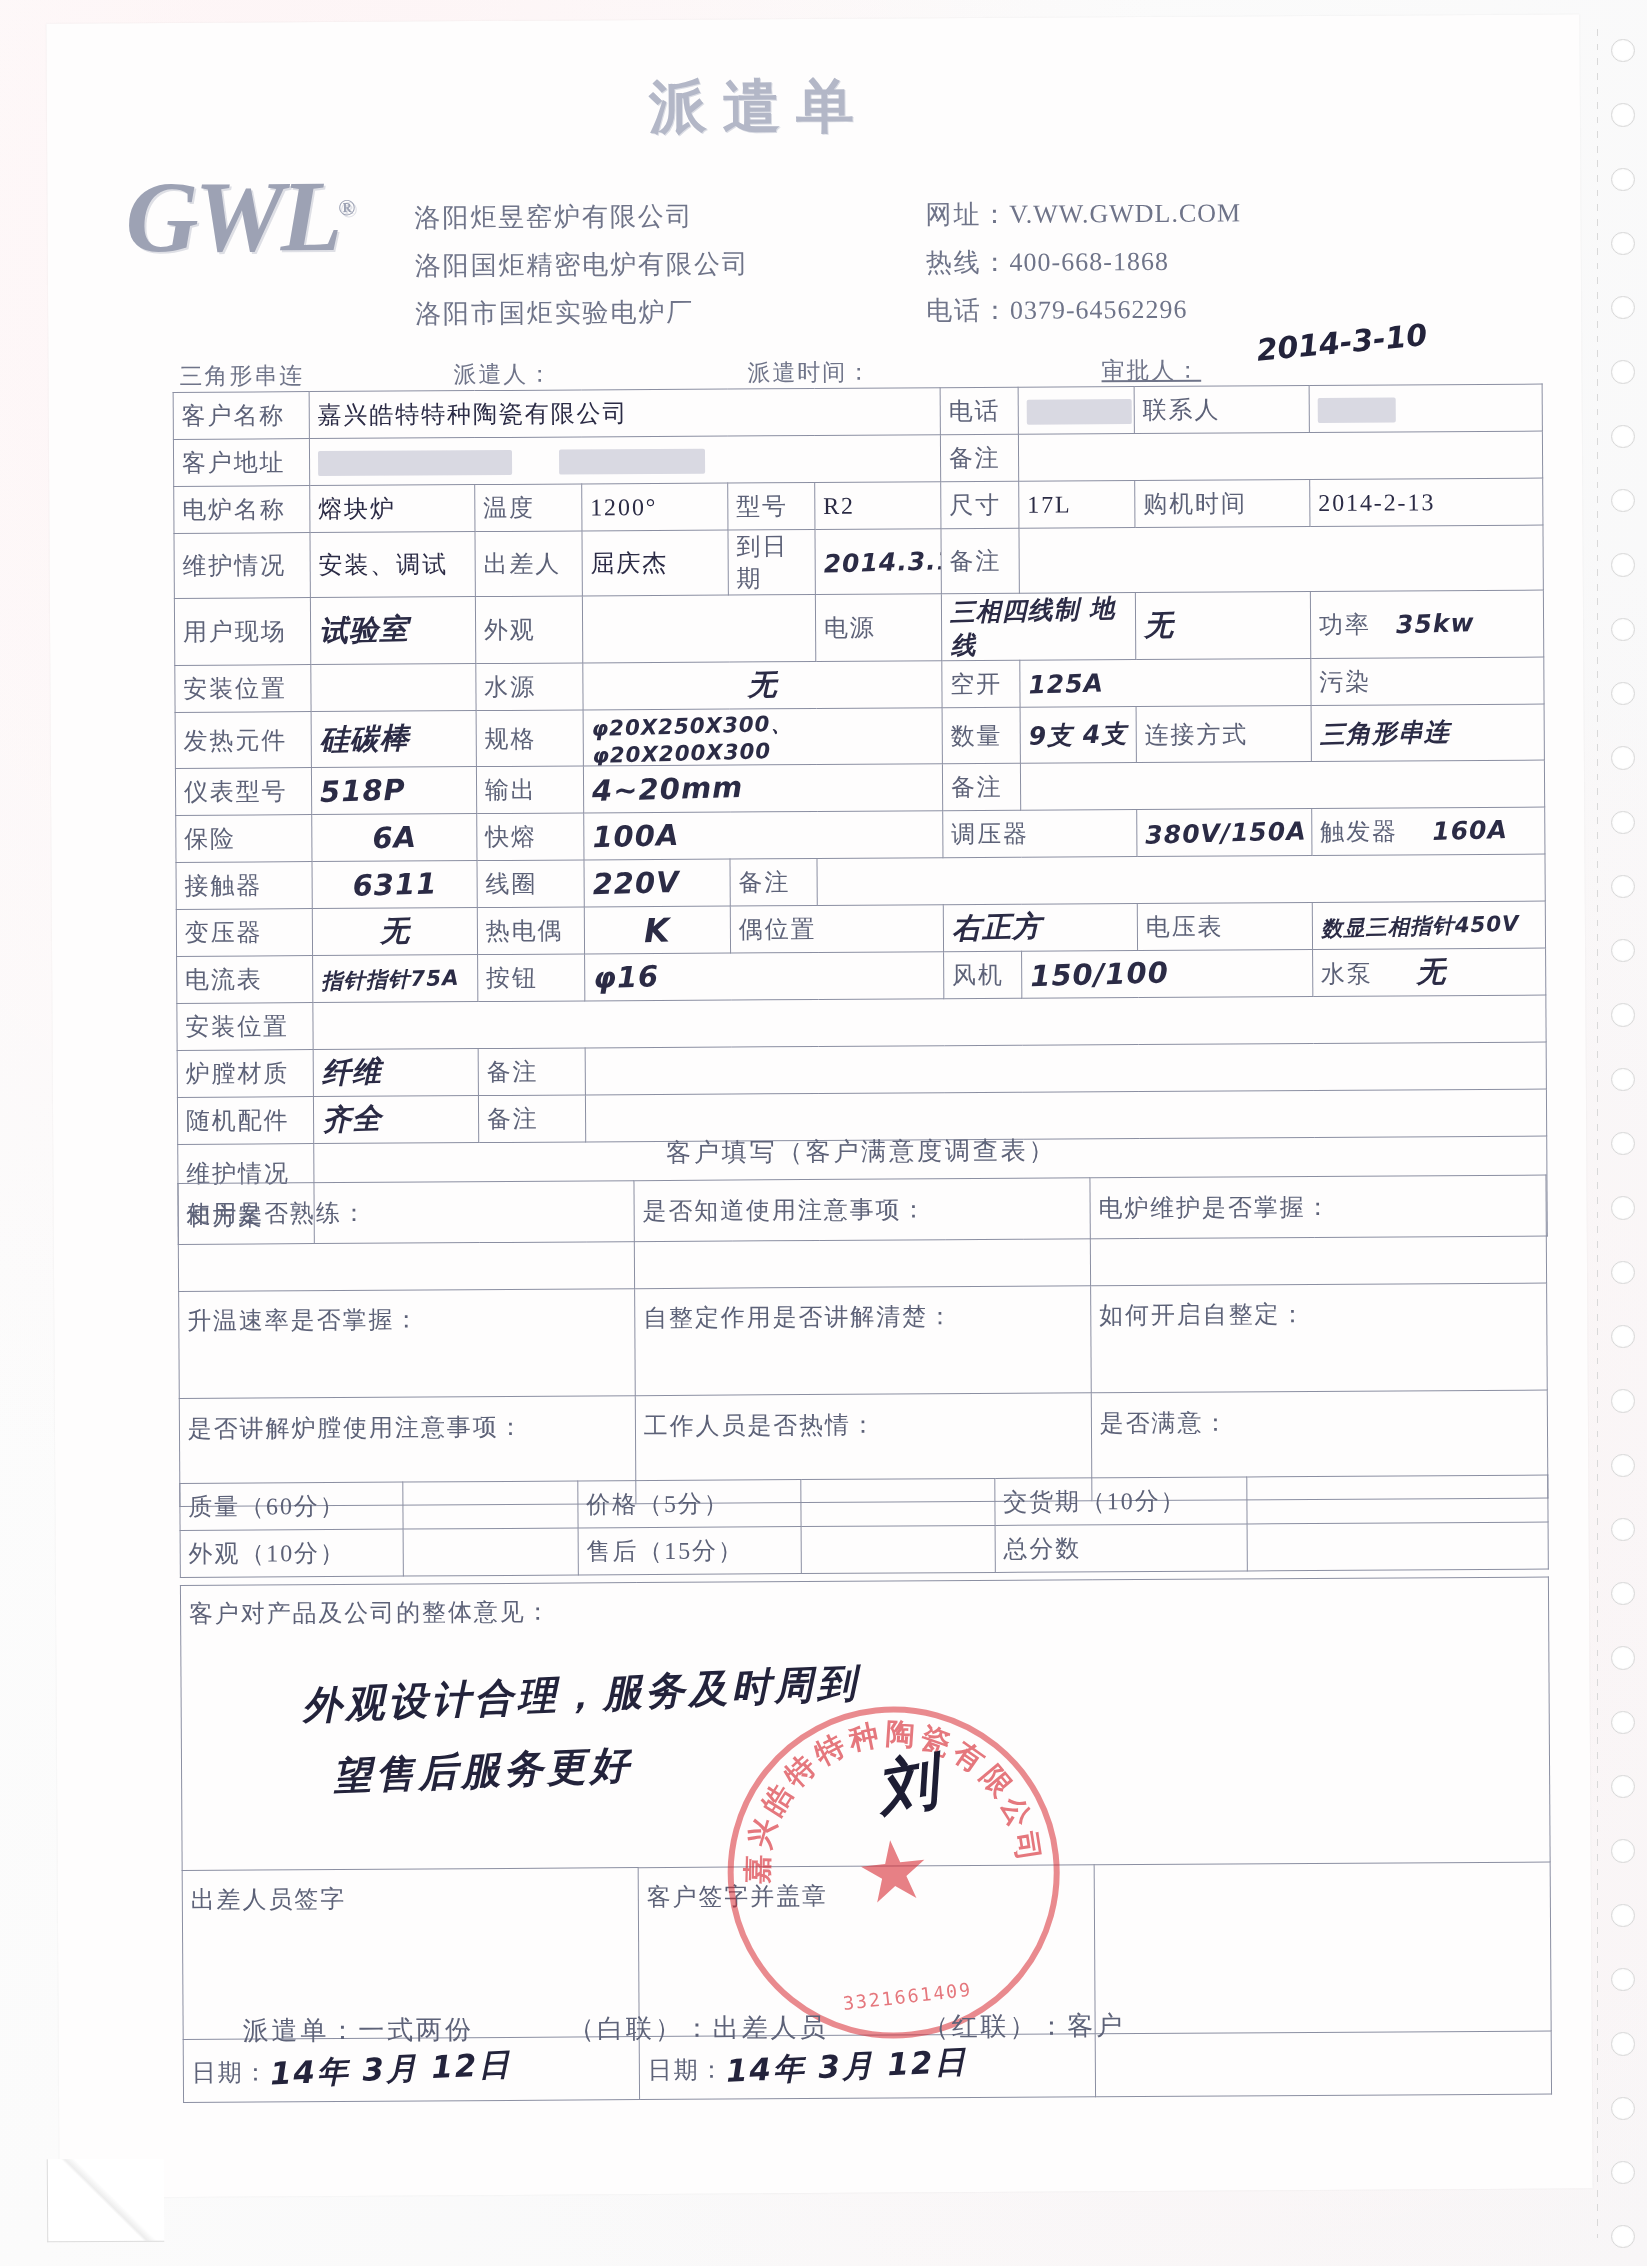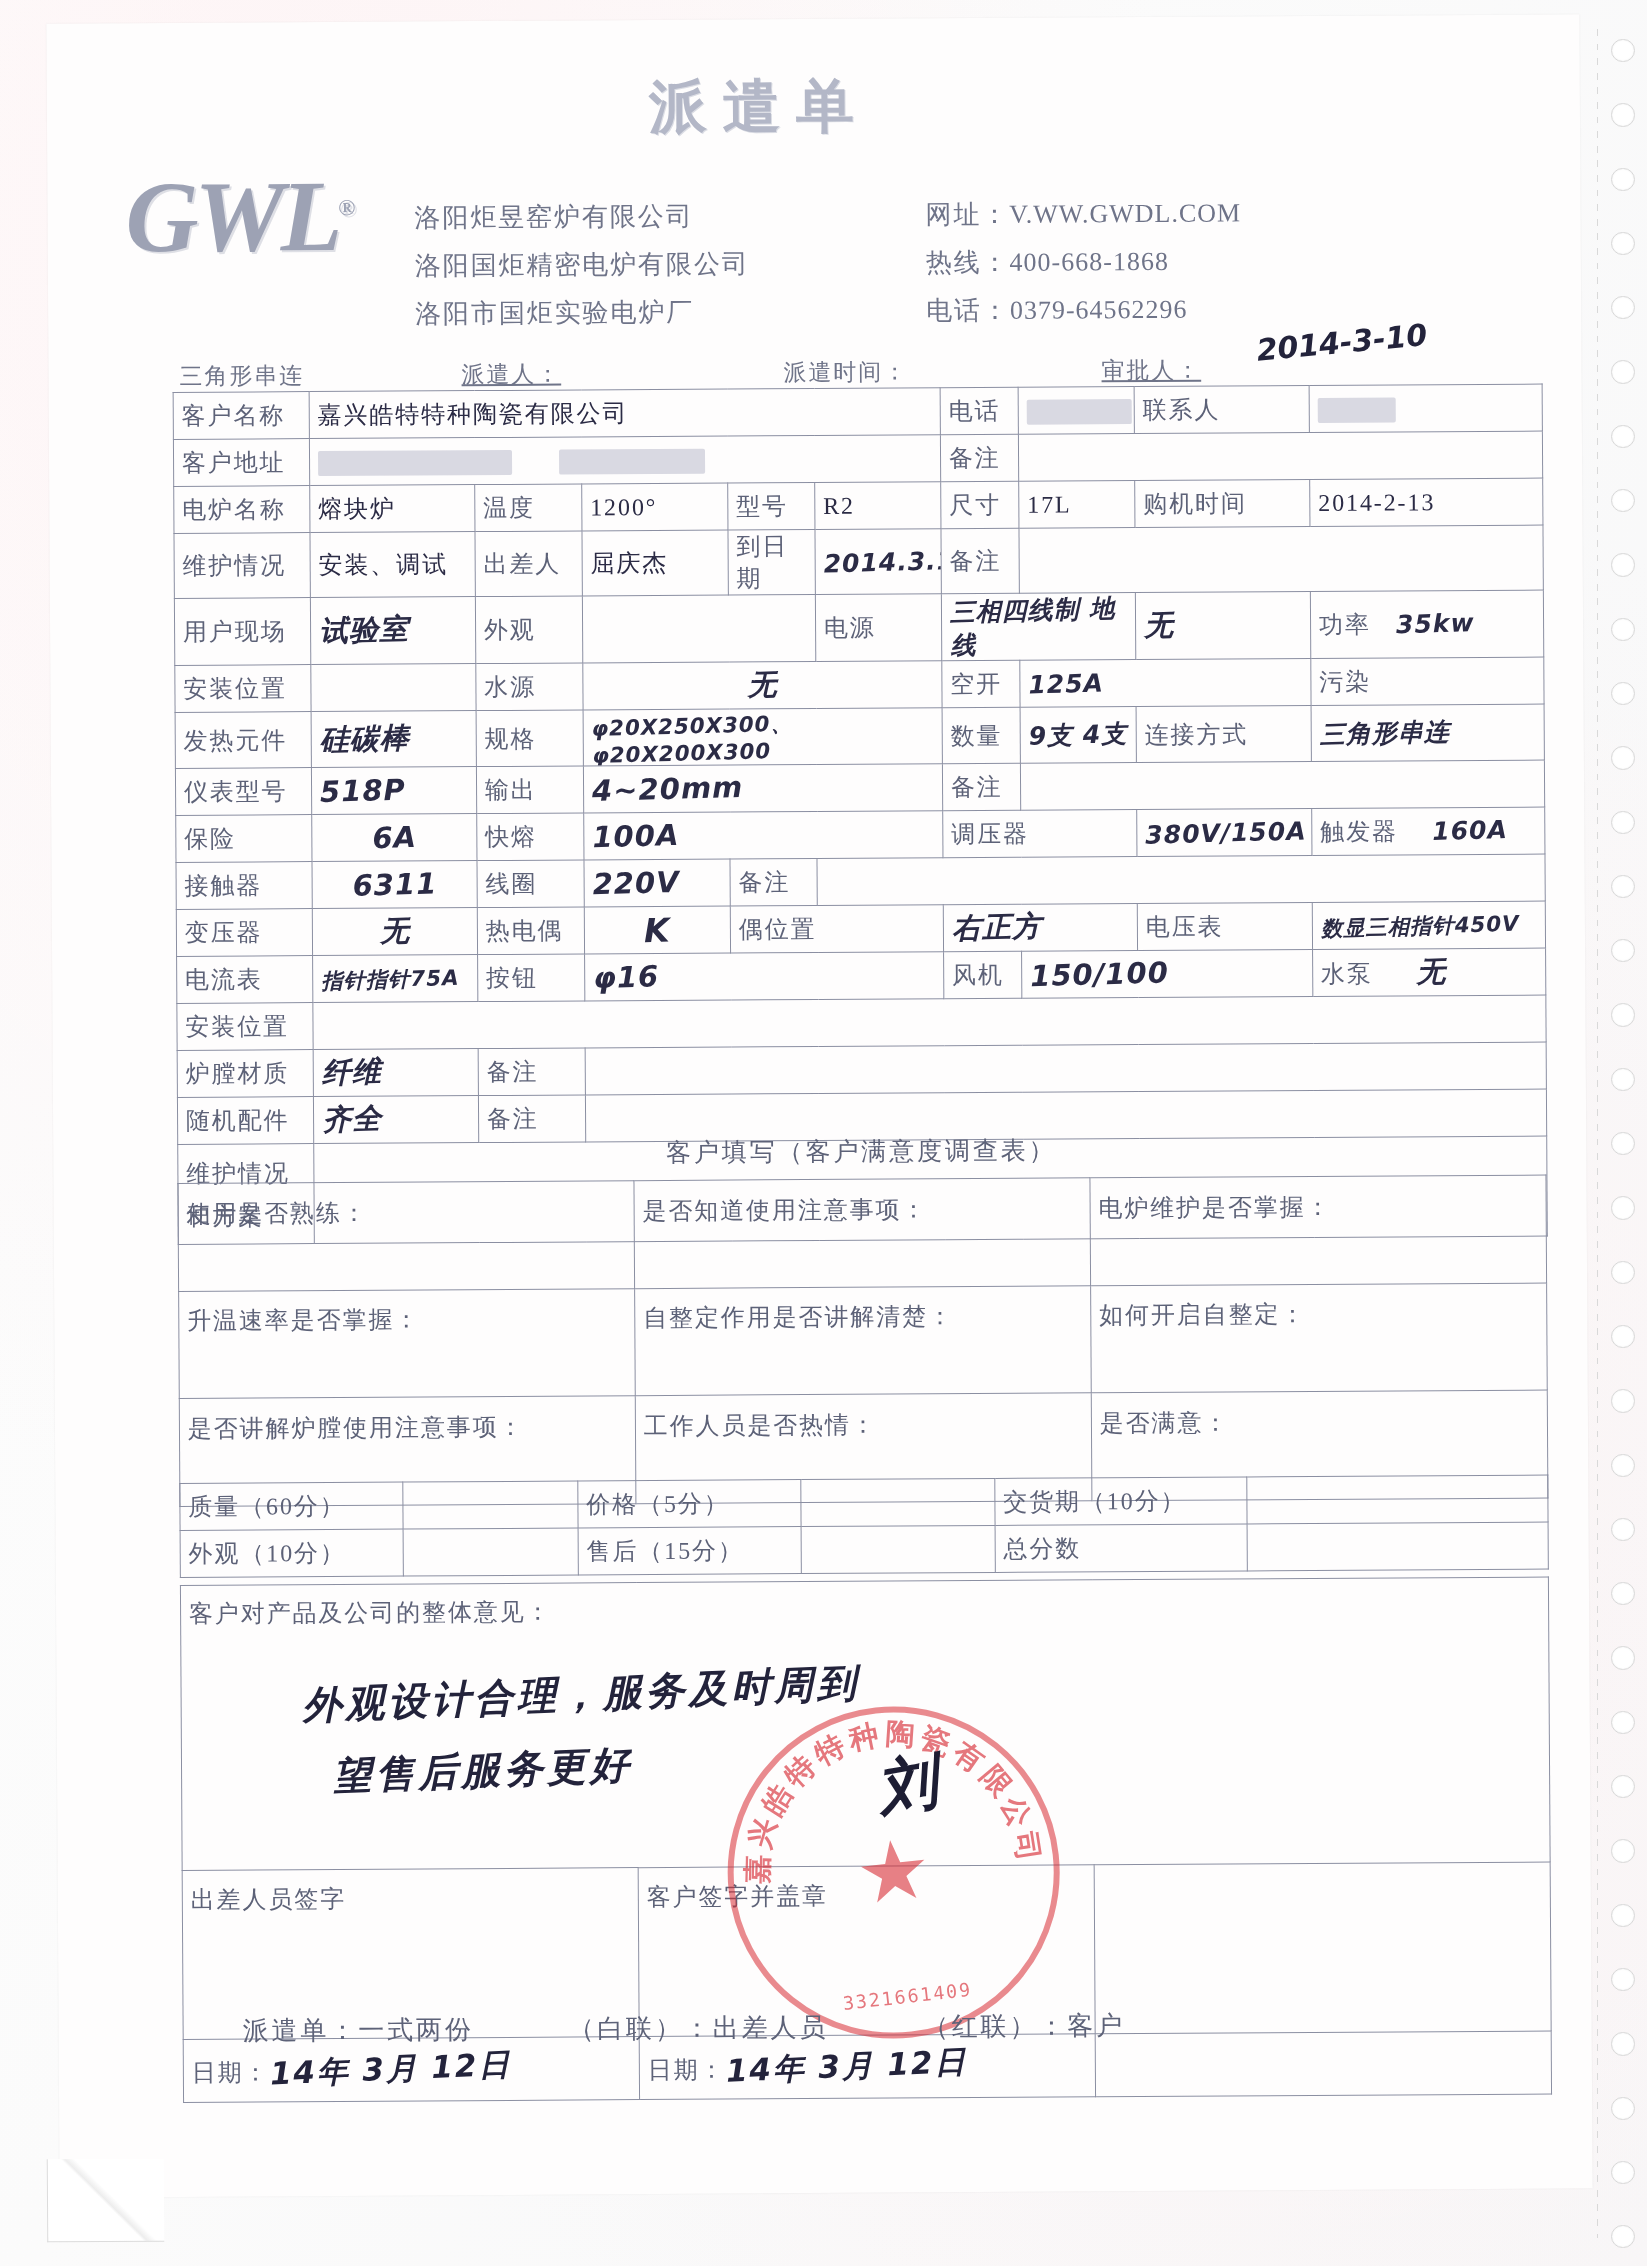--- a/index.html
+++ b/index.html
@@ -372,22 +372,22 @@
     <div>
       <span class="lbl">热线：</span><span>400-668-1868</span>
     </div>
     <div>
       <span class="lbl">电话：</span><span>0379-64562296</span>
     </div>
   </div>
 
   <div class="hdr-strip">
     <span style="left:0px;">三角形串连</span>
-    <span style="left:282px;text-decoration:underline;">派遣人：</span>
-    <span style="left:604px;">派遣时间：</span>
+    <span style="left:274px;">派遣人：</span>
+    <span style="left:568px;">派遣时间：</span>
     <span style="left:922px;text-decoration:underline;">审批人：</span>
   </div>
   <div class="approval-hw">
     <span>2014-3-10</span>
   </div>
 
   <table id="tbl-main">
     <colgroup>
       <col style="width:136px">
         <col style="width:165px">

